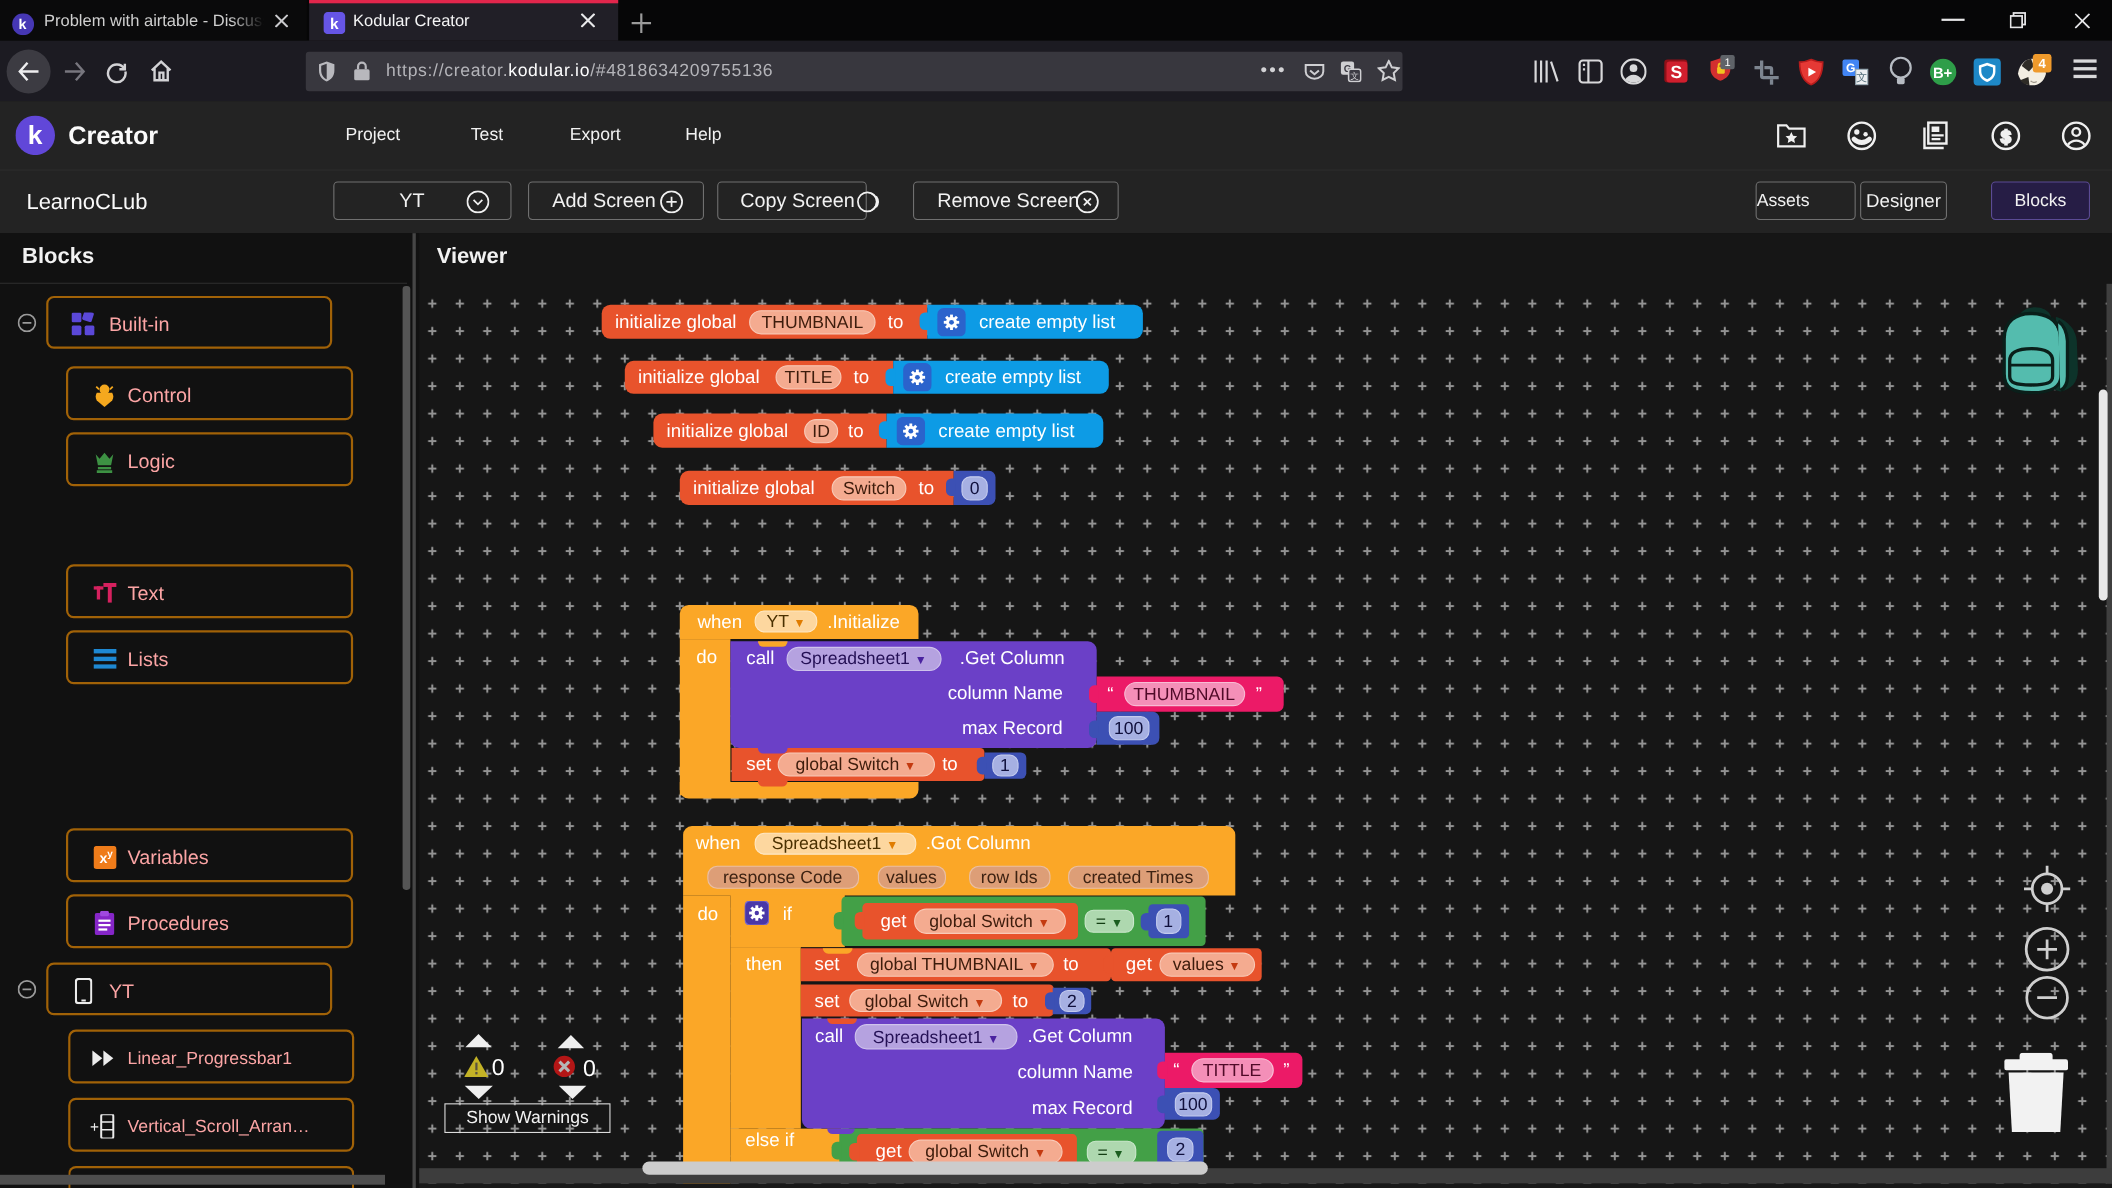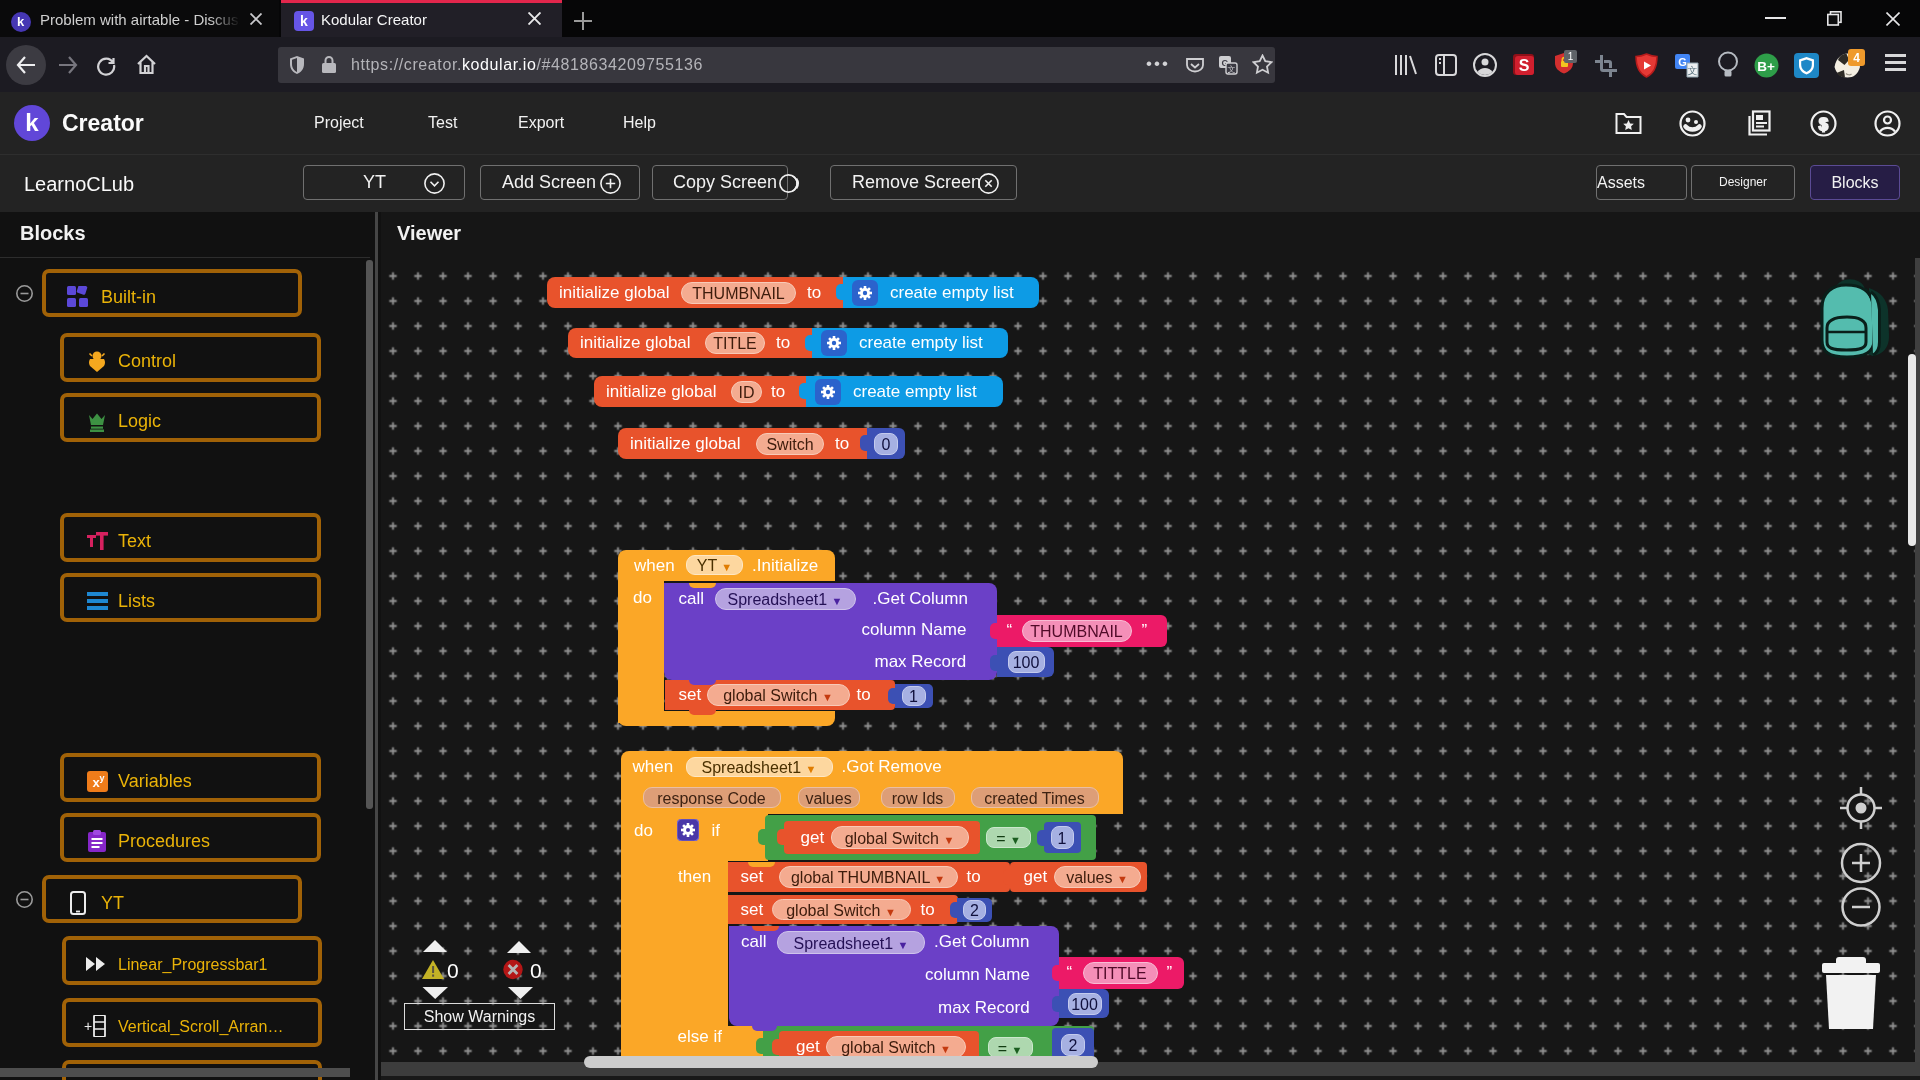--- a/index.html
+++ b/index.html
@@ -20,21 +20,21 @@
 
   
   #kbar1 { position:absolute; left:0; top:92px; width:1920px; height:62px; background:#232323; }
   #kbar2 { position:absolute; left:0; top:154px; width:1920px; height:58px; background:#232323; border-top:1px solid #2e2e2e; }
   .kbtn { position:absolute; top:10px; height:35px; border:1px solid #707070; border-radius:4px; color:#f2f2f2; font-size:18px; text-align:left; }
   .kmenu { position:absolute; top:0; height:62px; line-height:62px; color:#f2f2f2; font-size:16px; }
 
   
   #sidebar { position:absolute; left:0; top:212px; width:381px; height:868px; background:#111111; }
   #canvas { position:absolute; left:381px; top:212px; width:1539px; height:868px; background:#161616; overflow:hidden; }
-  .sideitem { position:absolute; border:4px solid #a16207; border-radius:7px; color:#eab308; font-size:18px; }
+  .sideitem { position:absolute; border:2px solid #a16207; border-radius:7px; color:#fca5a5; font-size:18px; }
 
   
   .blk { position:absolute; color:#fff; font-size:17px; }
   .pill { position:absolute; border-radius:11px; color:#222; text-align:center; }
   .lbl { position:absolute; white-space:nowrap; }
   .b-or { background:#e8532c; }
   .b-am { background:#fba727; }
   .b-pu { background:#6b40c7; }
   .b-pk { background:#ec1a67; }
   .b-bl { background:#0d9be5; }
@@ -254,21 +254,21 @@
         </svg>
     </div>
     <div class="kbtn" style="left:830px;width:187px;line-height:33px">
         <span style="position:absolute;left:21px">Remove Screen</span>
       <svg class="abs" style="left:147px;top:7px" width="21" height="21" fill="none" stroke="#f0f0f0" stroke-width="1.6">
           <circle cx="10.5" cy="10.5" r="9.6"></circle>
           <path d="M7.3 7.3 L13.7 13.7 M13.7 7.3 L7.3 13.7"></path>
         </svg>
     </div>
     <div class="kbtn" style="left:1596px;width:91px;line-height:33px;text-align:left;font-size:16px">Assets</div>
-    <div class="kbtn" style="left:1691px;width:104px;line-height:33px;text-align:center;font-size:12px">Designer</div>
+    <div class="kbtn" style="left:1691px;width:79px;line-height:33px;text-align:center;font-size:17px">Designer</div>
     <div class="kbtn" style="left:1810px;width:90px;line-height:33px;text-align:center;font-size:16px;background:#261d45;border-color:#5b4b94">Blocks</div>
   </div>
 
   <div id="sidebar">
     <div class="abs" style="left:20px;top:10px;color:#f2f2f2;font-size:20px;font-weight:bold">Blocks</div>
     <div class="abs" style="left:0;top:45px;width:370px;height:1px;background:#2d2d2d"></div>
 
     <svg class="abs" style="left:16px;top:73px" width="17" height="17" fill="none" stroke="#9a9a9a" stroke-width="1.6">
         <circle cx="8.5" cy="8.5" r="7.7"></circle>
         <path d="M4.5 8.5 H12.5"></path>
@@ -481,21 +481,21 @@
       <div class="lbl" style="left:192px;line-height:30px">to</div>
     </div>
     <div class="blk b-in" style="left:513.5px;top:472px;width:38px;height:24px;border-radius:0 5px 5px 0">
       <div class="tab" style="position:absolute;left:-7px;top:4px;width:9px;height:16px;border-radius:5px 0 0 5px;background:#3c50b4"></div>
       <div class="pill p-in" style="left:7px;top:2px;width:24px;height:20px;line-height:20px;font-size:16px">1</div>
     </div>
 
     <div class="blk b-am" style="left:239.5px;top:539px;width:502px;height:63px;border-radius:8px 8px 0 0">
       <div class="lbl" style="left:12px;line-height:32px">when</div>
       <div class="pill p-am" style="left:65px;top:6px;width:147px;height:20px;line-height:20px;font-size:16px">Spreadsheet1 <span style="color:#e07c00;font-size:11px">▼</span></div>
-      <div class="lbl" style="left:221px;line-height:32px">.Got Remove</div>
+      <div class="lbl" style="left:221px;line-height:32px">.Got Column</div>
       <div class="pill p-ampar" style="left:22px;top:36px;width:138px;height:21px;line-height:21px;font-size:16px">response Code</div>
       <div class="pill p-ampar" style="left:177px;top:36px;width:62px;height:21px;line-height:21px;font-size:16px">values</div>
       <div class="pill p-ampar" style="left:260px;top:36px;width:74px;height:21px;line-height:21px;font-size:16px">row Ids</div>
       <div class="pill p-ampar" style="left:350px;top:36px;width:128px;height:21px;line-height:21px;font-size:16px">created Times</div>
     </div>
     <div class="blk b-am" style="left:239.5px;top:601.5px;width:43px;height:266.5px"></div>
     <div class="lbl blk" style="left:253px;top:609px;color:#fff">do</div>
 
     <div class="blk b-am" style="left:282.5px;top:601px;width:104px;height:48px"></div>
     <div class="blk b-am" style="left:282.5px;top:649px;width:64px;height:165px"></div>

